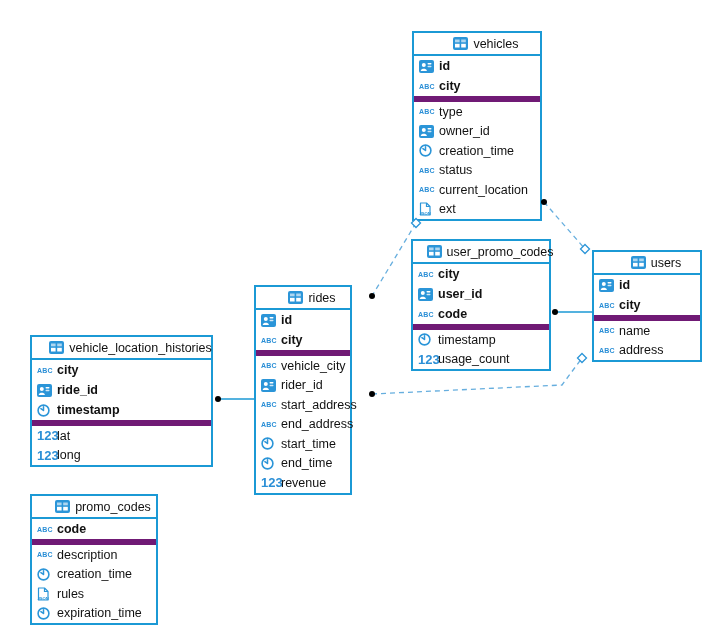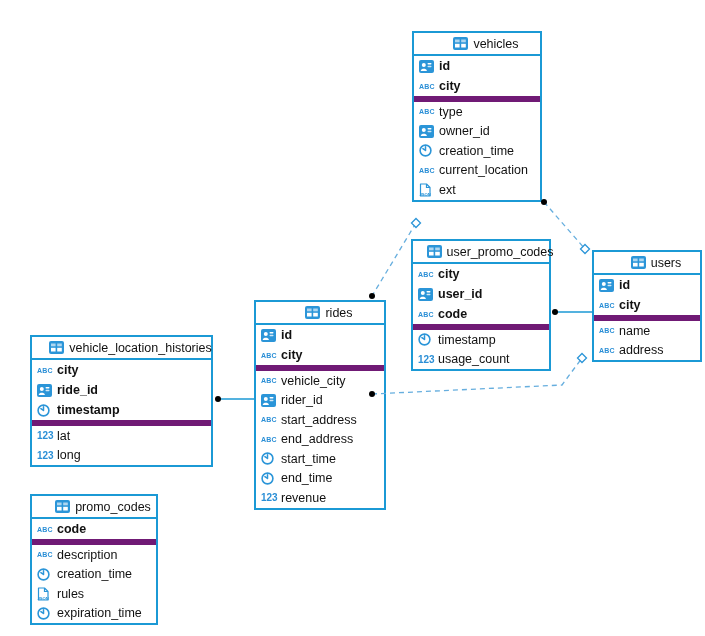--- a/index.html
+++ b/index.html
@@ -7,26 +7,26 @@
           font-family:"Liberation Sans",sans-serif;overflow:hidden;}
   .tbl{position:absolute;box-sizing:border-box;border:2px solid #1b99d5;background:#fff;}
   .hdr{display:flex;align-items:center;justify-content:center;gap:5px;height:21px;
        border-bottom:2px solid #1b99d5;font-size:12.5px;color:#111;white-space:nowrap;padding-left:18px;}
   .keys{border-bottom:6px solid #701a75;}
   .row{display:flex;align-items:center;height:19.5px;padding:0 4px 0 5px;
        font-size:12.5px;color:#111;}
   .keys .row{height:20px;font-weight:700;}
   .cicon{width:20px;display:flex;align-items:center;flex:none;}
   .glyph{font-size:7px;font-weight:700;color:#2b8fd6;letter-spacing:.2px;}
-  .glyph.num{font-size:10px;letter-spacing:0;}
+  .glyph.num{font-size:13px;letter-spacing:0;}
   .clabel{white-space:nowrap;}
   .pos-vehicles{left:412px;top:31px;width:130px;}
   .pos-upc{left:411px;top:239px;width:140px;}
   .pos-users{left:592px;top:250px;width:110px;}
-  .pos-rides{left:254px;top:300px;width:132px;}
+  .pos-rides{left:254px;top:285px;width:98px;}
   .pos-vlh{left:30px;top:335px;width:183px;}
   .pos-promo{left:30px;top:494px;width:128px;}
   .wires{position:absolute;left:0;top:0;pointer-events:none;}
   .dash{stroke:#66aede;stroke-width:1.3;stroke-dasharray:5 4;fill:none;}
   .solid{stroke:#1b99d5;stroke-width:1.5;fill:none;}
   .dot{fill:#000;}
   .dia{fill:#fff;stroke:#2b95d8;stroke-width:1.3;}
 </style>
 </head>
 <body>
@@ -86,20 +86,26 @@
         <span class="clabel">owner_id</span>
       </div>
       <div class="row">
         <span class="cicon">
             <svg width="13" height="13" viewBox="0 0 13 13">
               <circle cx="6.5" cy="6.5" r="5.4" fill="#fff" stroke="#2b95d8" stroke-width="1.6"></circle>
               <path d="M6.5 6.5 L6.5 2.8 M6.5 6.5 L3.9 4.6" stroke="#2b95d8" stroke-width="1.5" stroke-linecap="round" fill="none"></path>
             </svg>
           </span>
         <span class="clabel">creation_time</span>
+      </div>
+      <div class="row">
+        <span class="cicon">
+            <span class="glyph">ABC</span>
+          </span>
+        <span class="clabel">status</span>
       </div>
       <div class="row">
         <span class="cicon">
             <span class="glyph">ABC</span>
           </span>
         <span class="clabel">current_location</span>
       </div>
       <div class="row">
         <span class="cicon">
             <svg width="12" height="14" viewBox="0 0 12 14">

